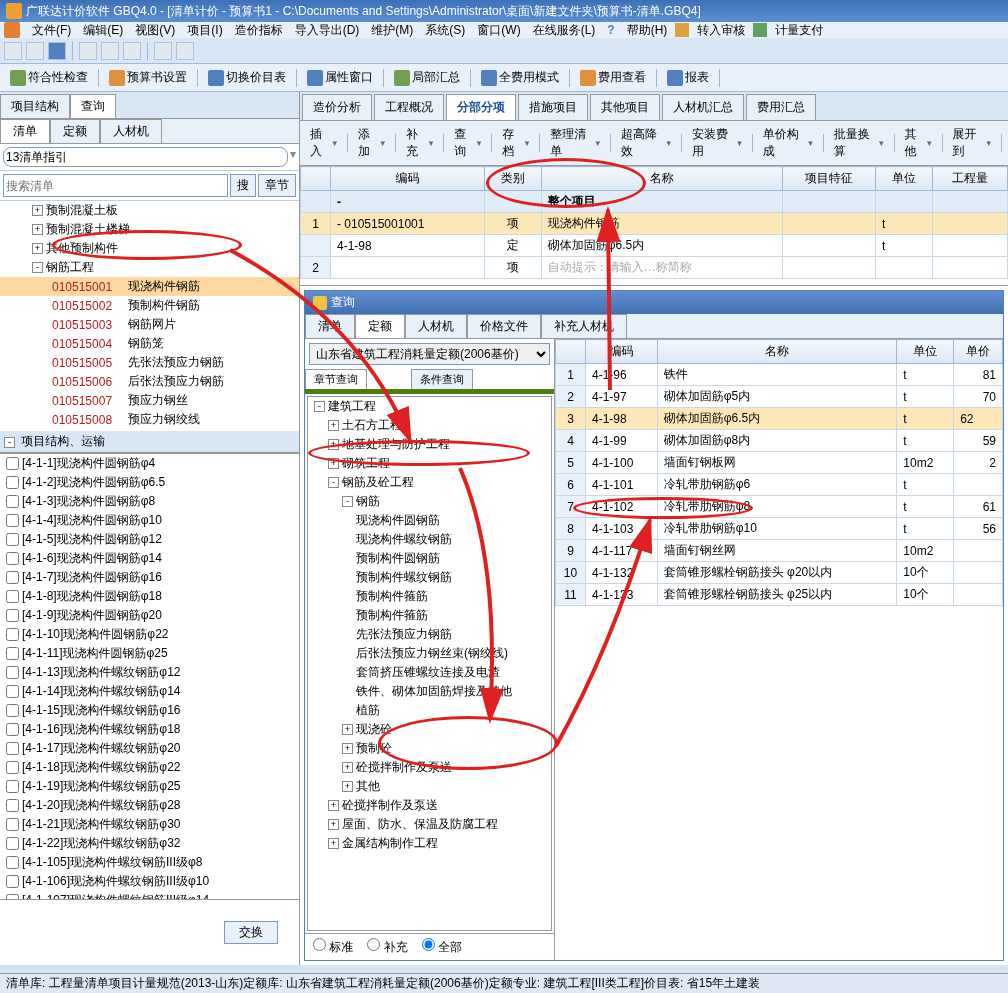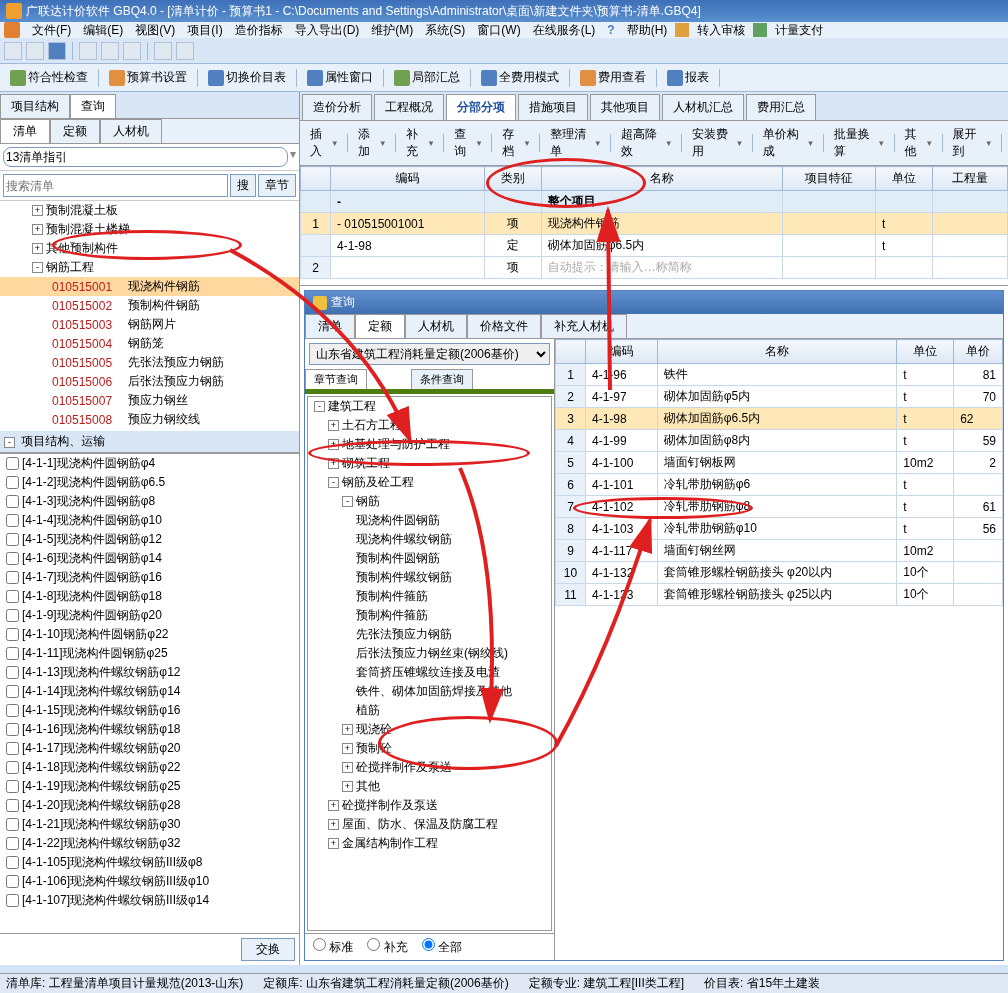--- a/index.html
+++ b/index.html
@@ -31,21 +31,21 @@
 .tree-area { flex: 1; overflow: auto; background: #fff; }
 .tree-node { padding: 1px 2px; white-space: nowrap; display: flex; align-items: center; }
 .tree-node.selected { background: #ffd8a0; }
 .tree-indent { display: inline-block; }
 .tree-toggle { width: 11px; height: 11px; border: 1px solid #888; display: inline-flex; align-items: center; justify-content: center; font-size: 9px; line-height: 9px; margin-right: 3px; cursor: pointer; background: #fff; }
 .tree-code { color: #b91c1c; margin-right: 16px; }
 .lower-tree { border-top: 1px solid #999; flex: 1; overflow: auto; }
 .lower-header { background: #d8e6f5; padding: 2px 4px; border-bottom: 1px solid #999; }
 .checkbox-item { padding: 1px 6px; display: flex; align-items: center; gap: 3px; }
 .checkbox-item input { margin: 0; }
-.bottom-btns { padding: 4px; display: flex; justify-content: flex-end; gap: 4px; border-top: 1px solid #999; }
+.bottom-btns { padding: 21px; display: flex; justify-content: flex-end; gap: 4px; border-top: 1px solid #999; }
 .bottom-btn { padding: 2px 14px; border: 1px solid #7a9ac0; background: #e8f0fa; cursor: pointer; }
 .right-panel { flex: 1; display: flex; flex-direction: column; background: #fff; }
 .section-tabs { display: flex; background: #d8e6f5; padding-top: 2px; border-bottom: 1px solid #999; }
 .section-tab { padding: 4px 10px; border: 1px solid #999; border-bottom: none; background: #e8f0fa; margin-left: 2px; cursor: pointer; }
 .section-tab.active { background: #fff; font-weight: bold; color: #2050a0; }
 .action-bar { background: #e8f0fa; padding: 3px 4px; display: flex; gap: 2px; align-items: center; border-bottom: 1px solid #999; }
 .action-btn { padding: 2px 6px; cursor: pointer; display: flex; align-items: center; }
 .dropdown-arrow::after { content: " ▾"; font-size: 9px; color: #666; }
 .grid-area { flex: 0 0 120px; overflow: auto; border-bottom: 1px solid #999; }
 .grid { border-collapse: collapse; width: 100%; }
@@ -61,21 +61,21 @@
 .query-tab.active { background: #fff; }
 .query-body { flex: 1; display: flex; overflow: hidden; }
 .query-left { width: 250px; border-right: 1px solid #999; display: flex; flex-direction: column; }
 .quota-select { margin: 4px; border: 1px solid #7a9ac0; padding: 2px; }
 .chapter-tabs { display: flex; border-bottom: 5px solid #4d7c0f; gap: 44px; }
 .chapter-tab { padding: 2px 8px; border: 1px solid #999; border-bottom: none; background: #e8f0fa; cursor: pointer; font-size: 11px; }
 .chapter-tab.active { background: #fff; }
 .chapter-tree { flex: 1; overflow: auto; border: 1px solid #999; margin: 2px; }
 .radio-row { padding: 4px 8px; display: flex; gap: 14px; border-top: 1px solid #999; }
 .query-right { flex: 1; overflow: auto; }
-.statusbar { position: absolute; bottom: 0; left: 0; right: 0; height: 20px; background: #e0e8f5; border-top: 1px solid #999; display: flex; align-items: center; padding: 0 6px; gap: 20px; font-size: 11px; }
+.statusbar { position: absolute; bottom: 0; left: 0; right: 0; height: 20px; background: #e0e8f5; border-top: 1px solid #999; display: flex; align-items: center; padding: 0 6px; font-size: 11px; }
 .red-ellipse { border: 3px solid #e02020; border-radius: 50%; position: absolute; }
 svg.arrows { position: absolute; top: 0; left: 0; width: 1008px; height: 993px; pointer-events: none; }
 </style>
 </head>
 <body>
 
 <div class="titlebar">
   <span class="titlebar-icon"></span>
   <span>广联达计价软件 GBQ4.0 - [清单计价 - 预算书1 - C:\Documents and Settings\Administrator\桌面\新建文件夹\预算书-清单.GBQ4]</span>
 </div>

